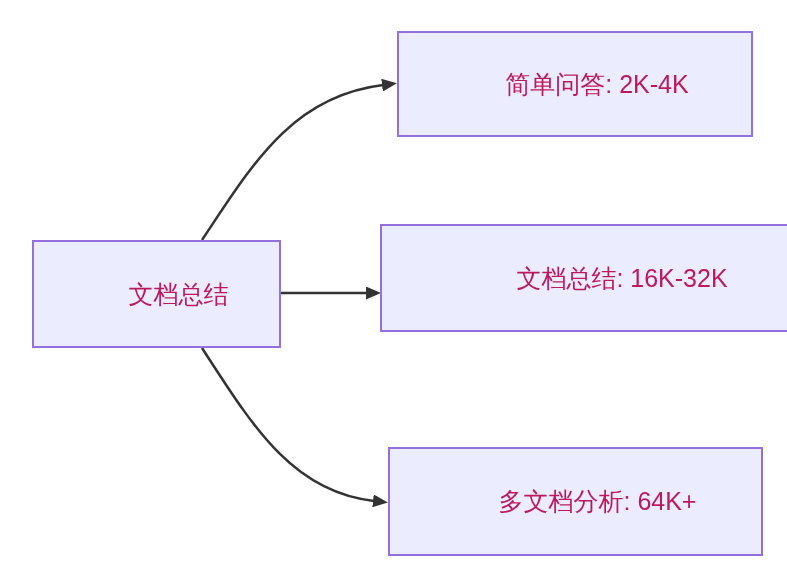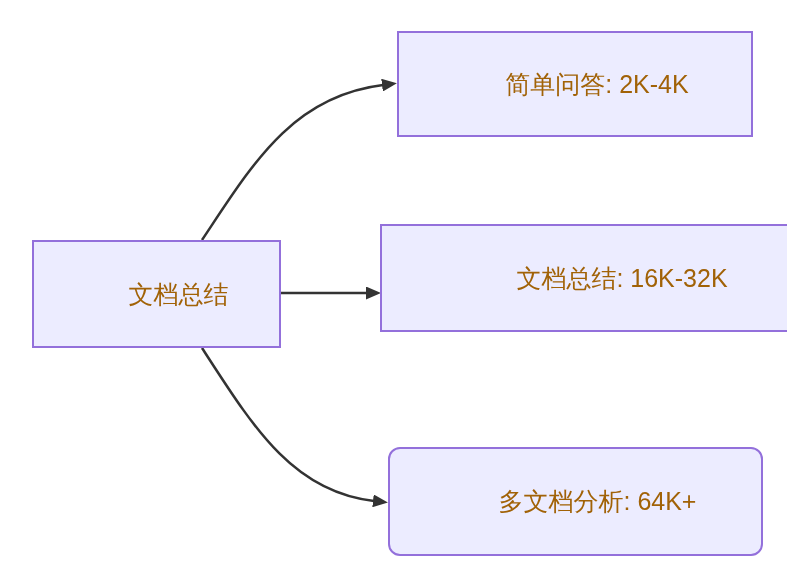--- a/index.html
+++ b/index.html
@@ -21,34 +21,34 @@
     top: 0;
     width: 787px;
     height: 572px;
     pointer-events: none;
   }
   .node {
     position: absolute;
     box-sizing: border-box;
     background: #ECECFF;
     border: 2px solid #9370DB;
-    color: #a16207;
+    color: #be185d;
     font-size: 25px;
     line-height: 1;
     display: flex;
     align-items: center;
     justify-content: center;
     text-align: center;
     white-space: nowrap;
     padding-left: 44px;
   }
   .node-root   { left: 32px;  top: 240px; width: 249px; height: 108px; }
   .node-simple { left: 397px; top: 31px;  width: 356px; height: 106px; }
   .node-doc    { left: 380px; top: 224px; width: 440px; height: 108px; }
-  .node-multi  { left: 388px; top: 447px; width: 375px; height: 109px; border-radius: 12px; }
+  .node-multi  { left: 388px; top: 447px; width: 375px; height: 109px; }
 </style>
 </head>
 <body>
 
 <div class="canvas">
 
   <svg class="edges" viewBox="0 0 787 572" xmlns="http://www.w3.org/2000/svg">
     <defs>
       <marker id="arrowhead" markerUnits="userSpaceOnUse" markerWidth="15" markerHeight="13" refX="1" refY="6.5" orient="auto">
         <path d="M0,0 L15,6.5 L0,13 z" fill="#333333"></path>

